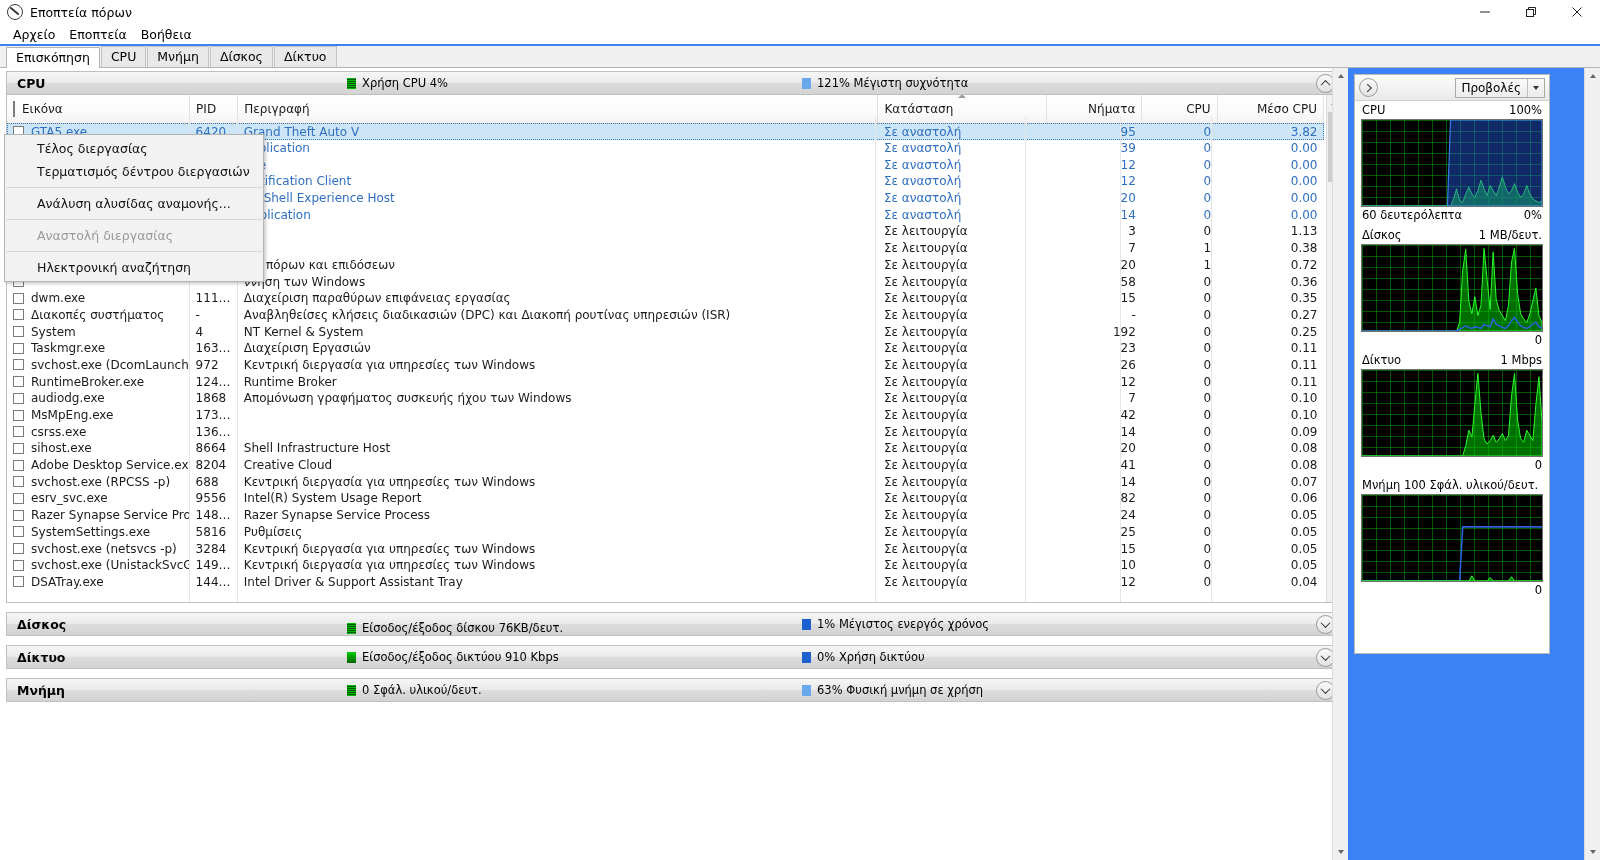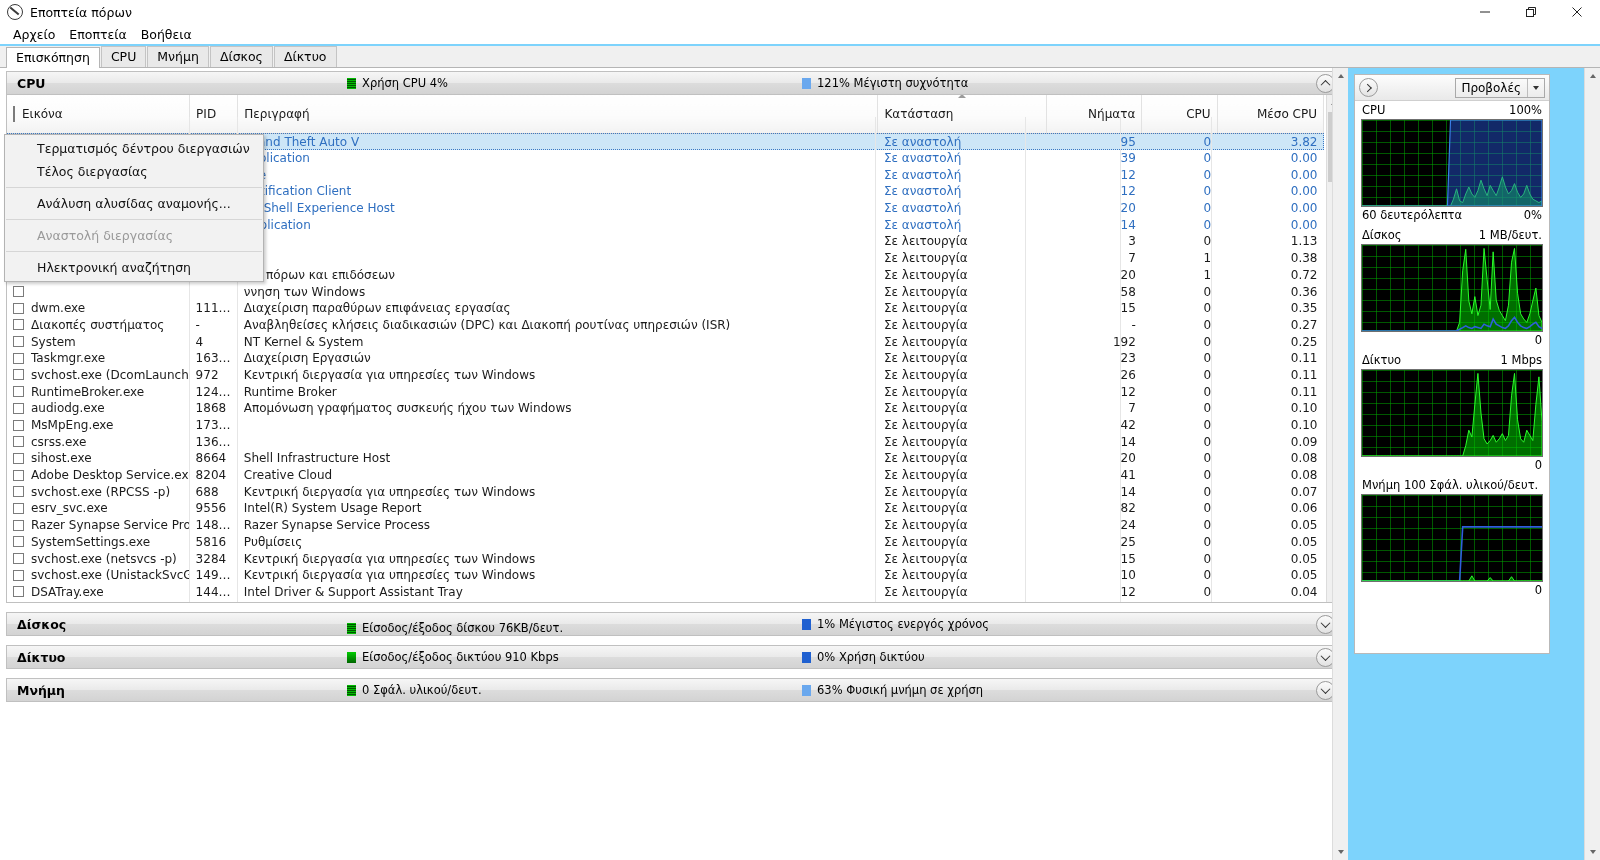--- a/index.html
+++ b/index.html
@@ -5,21 +5,21 @@
   * { box-sizing: border-box; }
   html, body {
     margin: 0; padding: 0;
     width: 1600px; height: 860px;
     overflow: hidden;
     background: #ffffff;
     font-family: "DejaVu Sans", "Liberation Sans", sans-serif;
     font-size: 12px;
     color: #000;
   }
-  #app { position: relative; width: 1600px; height: 860px; background:#7dd3fc; }
+  #app { position: relative; width: 1600px; height: 860px; background:#3b82f6; }
 
   
   .titlebar {
     position:absolute; left:0; top:0; width:1600px; height:24px;
     background:#ffffff;
     display:flex; align-items:center;
   }
   .title-icon {
     width:16px; height:16px; margin-left:7px; margin-right:7px;
     border-radius:50%;
@@ -88,21 +88,21 @@
   .chev.down { transform:rotate(-45deg) translate(1px,-1px); }
   .chev.up { transform:rotate(135deg) translate(1px,-1px); }
 
   
   .table-wrap {
     margin:0 6px; height:508px; border:1px solid #c0c0c0; border-top:none;
     background:#fff; position:relative; overflow:hidden;
   }
   table.proc { border-collapse:collapse; width:1317px; table-layout:fixed; }
   table.proc th {
-    height:38px; font-weight:normal; font-size:12px; text-align:left;
+    height:28px; font-weight:normal; font-size:12px; text-align:left;
     background:linear-gradient(to bottom,#ffffff 0%,#fbfbfb 60%,#f2f2f2 100%);
     border-bottom:1px solid #cfcfcf; border-right:1px solid #e2e2e2;
     padding:5px 6px; color:#1a1a1a; position:relative;
   }
   table.proc th.num { text-align:right; }
   table.proc td {
     height:16.7px; font-size:12px; padding:0 6px; white-space:nowrap;
     overflow:hidden; text-overflow:ellipsis;
   }
   table.proc td.num { text-align:right; }
@@ -837,22 +837,22 @@
   <div class="outer-scroll">
     <div class="arw">
         <div class="arw-tri-up"></div>
       </div>
     <div class="arw" style="position:absolute;bottom:0;left:0;width:16px;">
         <div class="arw-tri-dn"></div>
       </div>
   </div>
 
   <div class="ctxmenu" id="ctxmenu">
+      <div class="item">Τέλος διεργασίας</div>
       <div class="item">Τερματισμός δέντρου διεργασιών</div>
-      <div class="item">Τέλος διεργασίας</div>
       <div class="sep"></div>
       <div class="item">Ανάλυση αλυσίδας αναμονής...</div>
       <div class="sep"></div>
       <div class="item disabled">Αναστολή διεργασίας</div>
       <div class="sep"></div>
       <div class="item">Ηλεκτρονική αναζήτηση</div>
     </div>
 
 </div>
 

